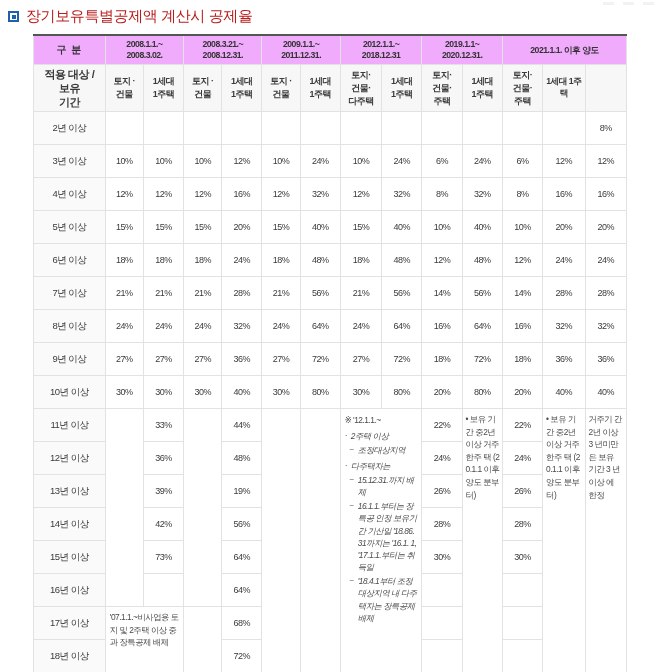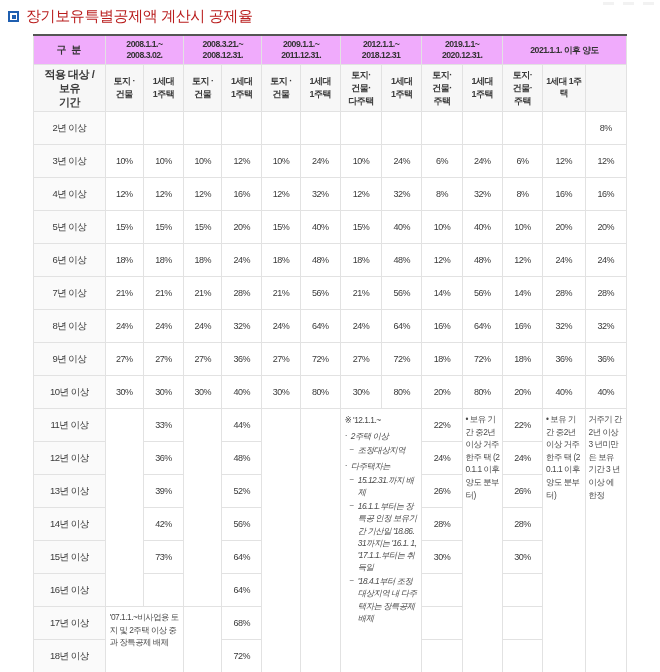--- a/index.html
+++ b/index.html
@@ -328,21 +328,21 @@
         <tr>
           <td class="rowhead">12년 이상</td>
           <td class="val">36%</td>
           <td class="val">48%</td>
           <td class="val">24%</td>
           <td class="val">24%</td>
         </tr>
         <tr>
           <td class="rowhead">13년 이상</td>
           <td class="val">39%</td>
-          <td class="val">52%</td>
+          <td class="val">19%</td>
           <td class="val">26%</td>
           <td class="val">26%</td>
         </tr>
         <tr>
           <td class="rowhead">14년 이상</td>
           <td class="val">42%</td>
           <td class="val">56%</td>
           <td class="val">28%</td>
           <td class="val">28%</td>
         </tr>

